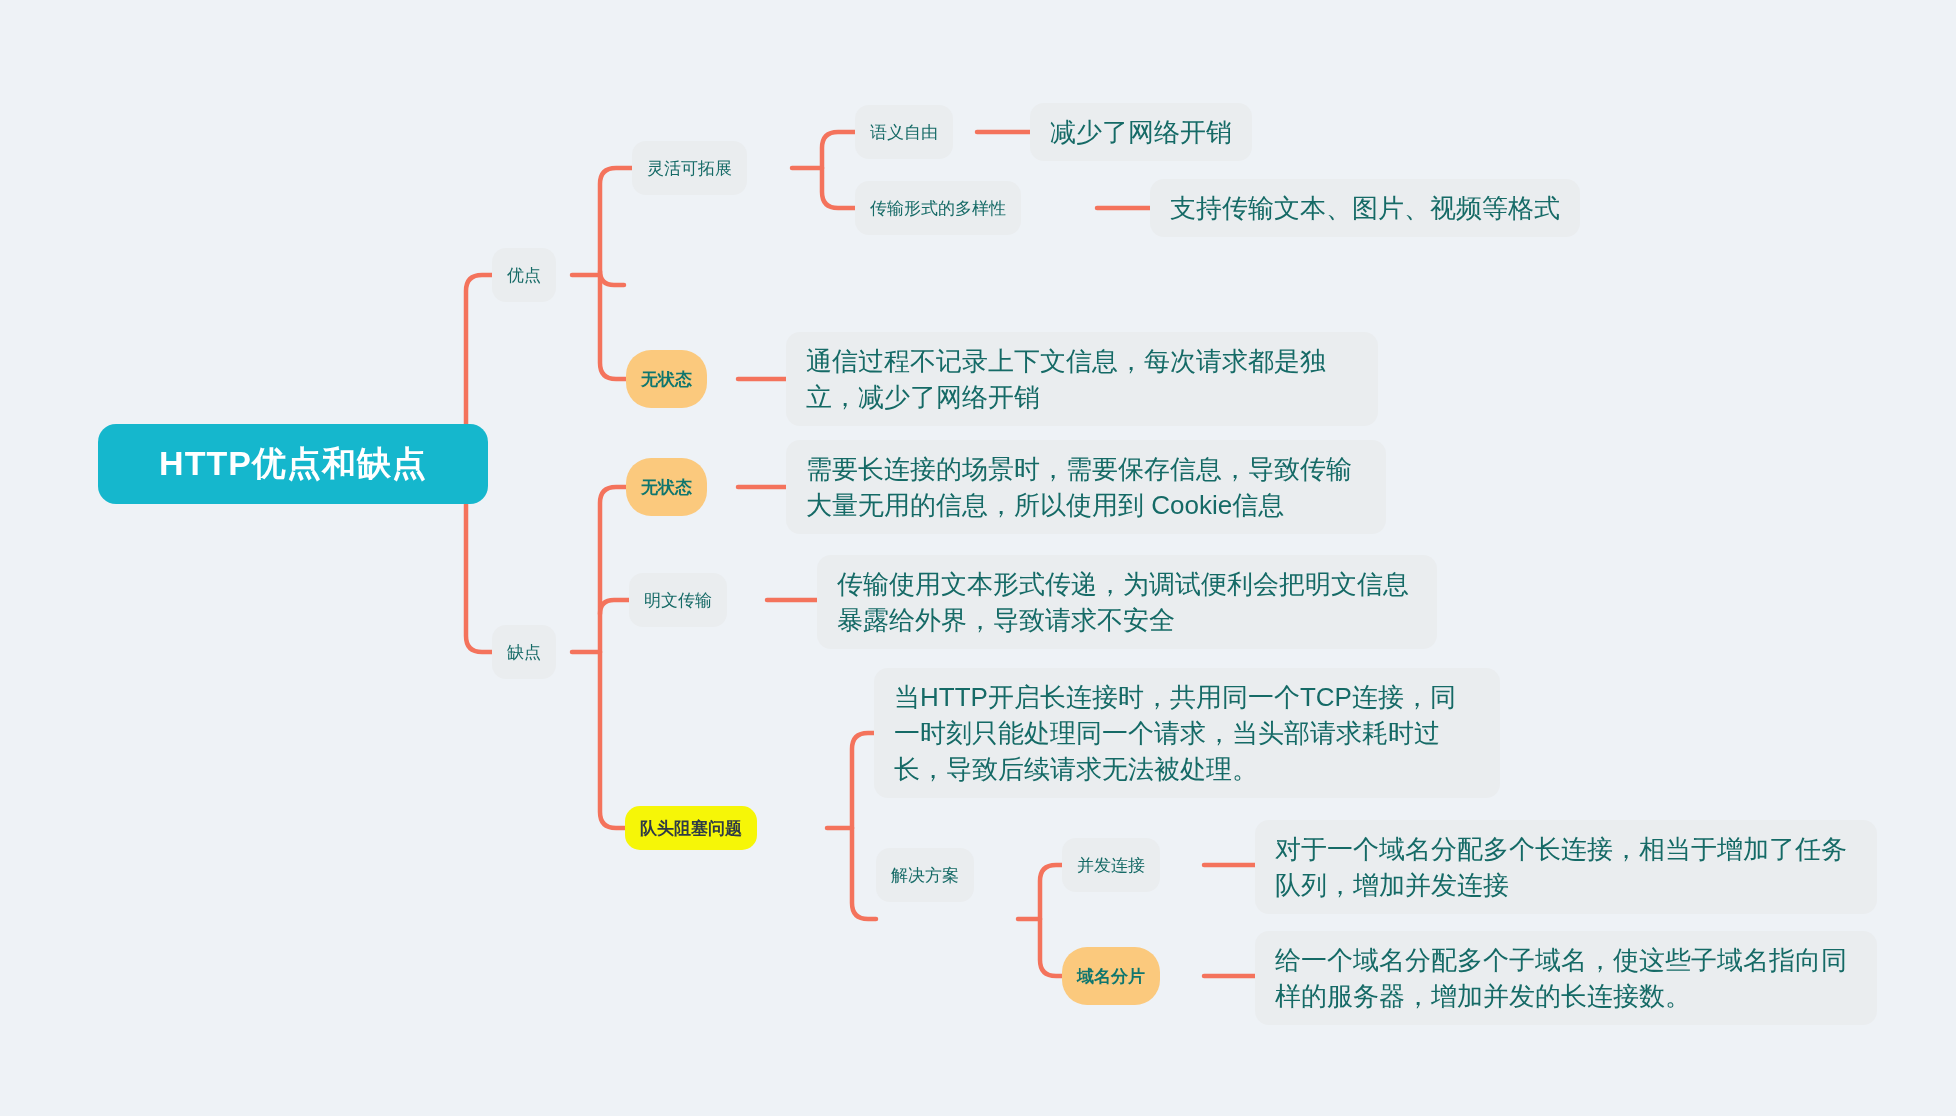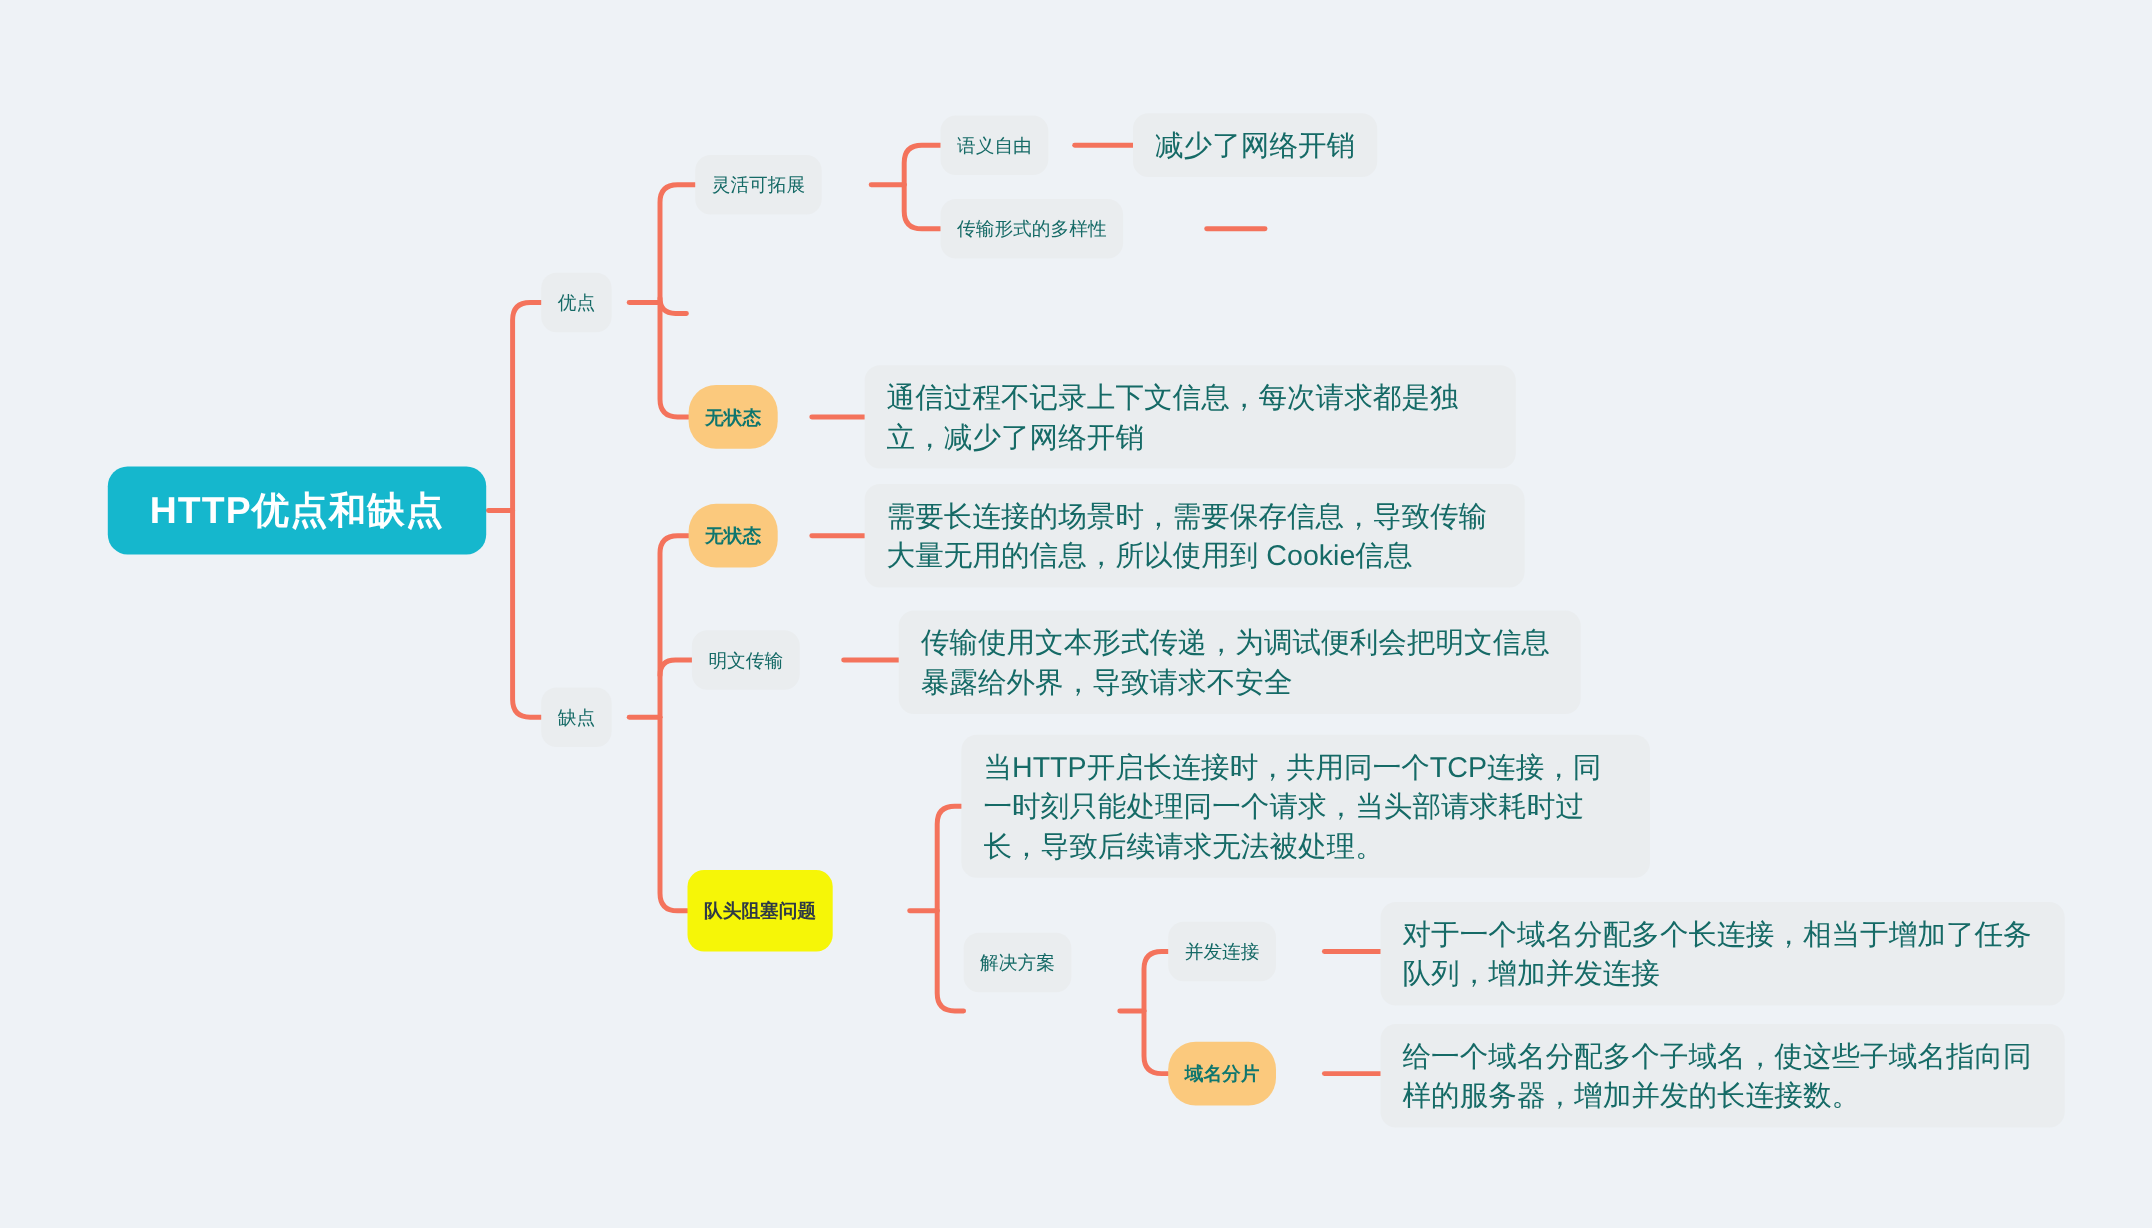--- a/index.html
+++ b/index.html
@@ -40,37 +40,37 @@
     padding: 0 15px;
     white-space: nowrap;
     box-sizing: border-box;
   }
   .node.root {
     background: #15b7cd;
     color: #ffffff;
     font-weight: bold;
     font-size: 34px;
     height: 80px;
-    width: 344px;
+    width: 390px;
     justify-content: center;
     border-radius: 18px;
     letter-spacing: 1px;
   }
   .node.hl-orange {
     background: #fbc97d;
     color: #0f766e;
     font-weight: bold;
     height: 58px;
     border-radius: 25px;
   }
   .node.hl-yellow {
     background: #f6f607;
     color: #2e3a46;
     font-weight: bold;
-    height: 74px;
+    height: 44px;
     border-radius: 15px;
   }
   .note {
     position: absolute;
     transform: translateY(-50%);
     background: #eaedef;
     border-radius: 14px;
     color: #156a66;
     font-size: 26px;
     line-height: 36px;
@@ -124,20 +124,21 @@
   <div class="node root" style="left:98px; top:464px;">HTTP优点和缺点</div>
 
   <div class="node" style="left:492px; top:275px;">优点</div>
 
   <div class="node" style="left:632px; top:168px;">灵活可拓展</div>
 
   <div class="node" style="left:855px; top:132px;">语义自由</div>
   <div class="note single" style="left:1030px; top:132px;">减少了网络开销</div>
 
   <div class="node" style="left:855px; top:208px;text-align:center;">传输形式的多样性</div>
+  <div class="note single" style="left:1150px; top:208px;">支持传输文本、图片、视频等格式</div>
 
 
   <div class="node hl-orange" style="left:626px; top:379px;">无状态</div>
   <div class="note" style="left:786px; top:379px; width:592px;">通信过程不记录上下文信息，每次请求都是独立，减少了网络开销</div>
 
   <div class="node" style="left:492px; top:652px;">缺点</div>
 
   <div class="node hl-orange" style="left:626px; top:487px;">无状态</div>
   <div class="note" style="left:786px; top:487px; width:600px;">需要长连接的场景时，需要保存信息，导致传输大量无用的信息，所以使用到 Cookie信息</div>
 

